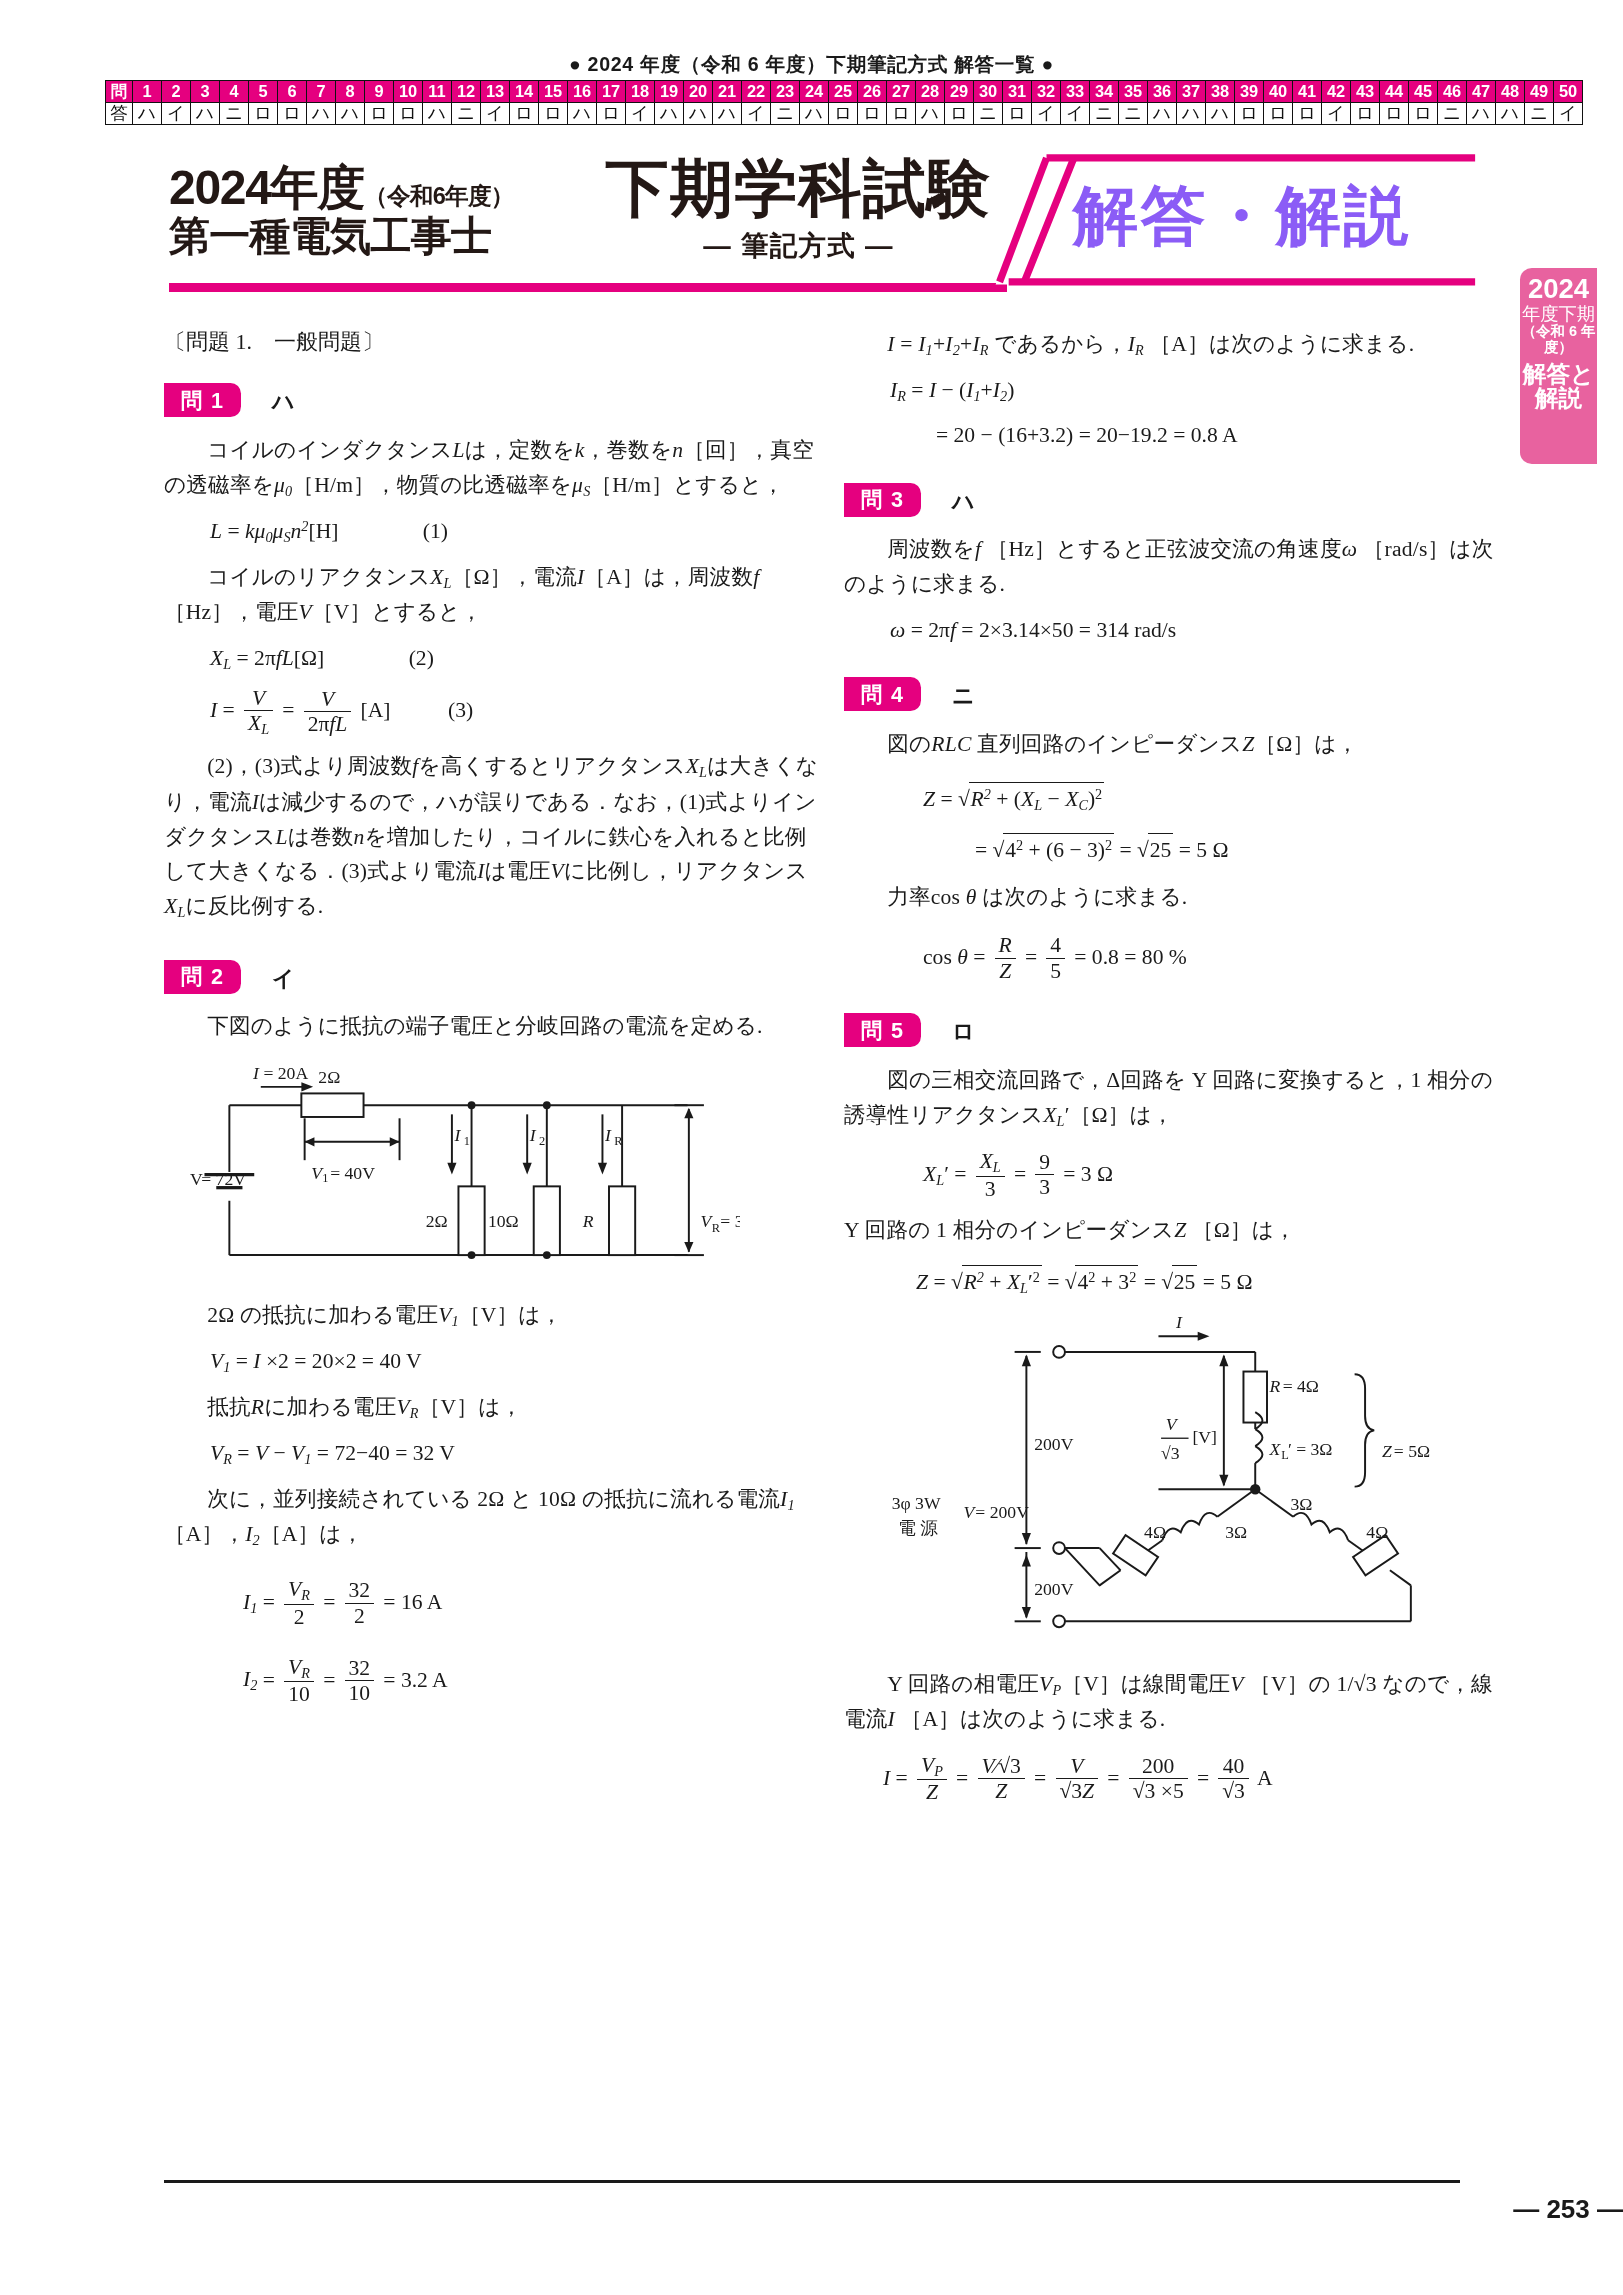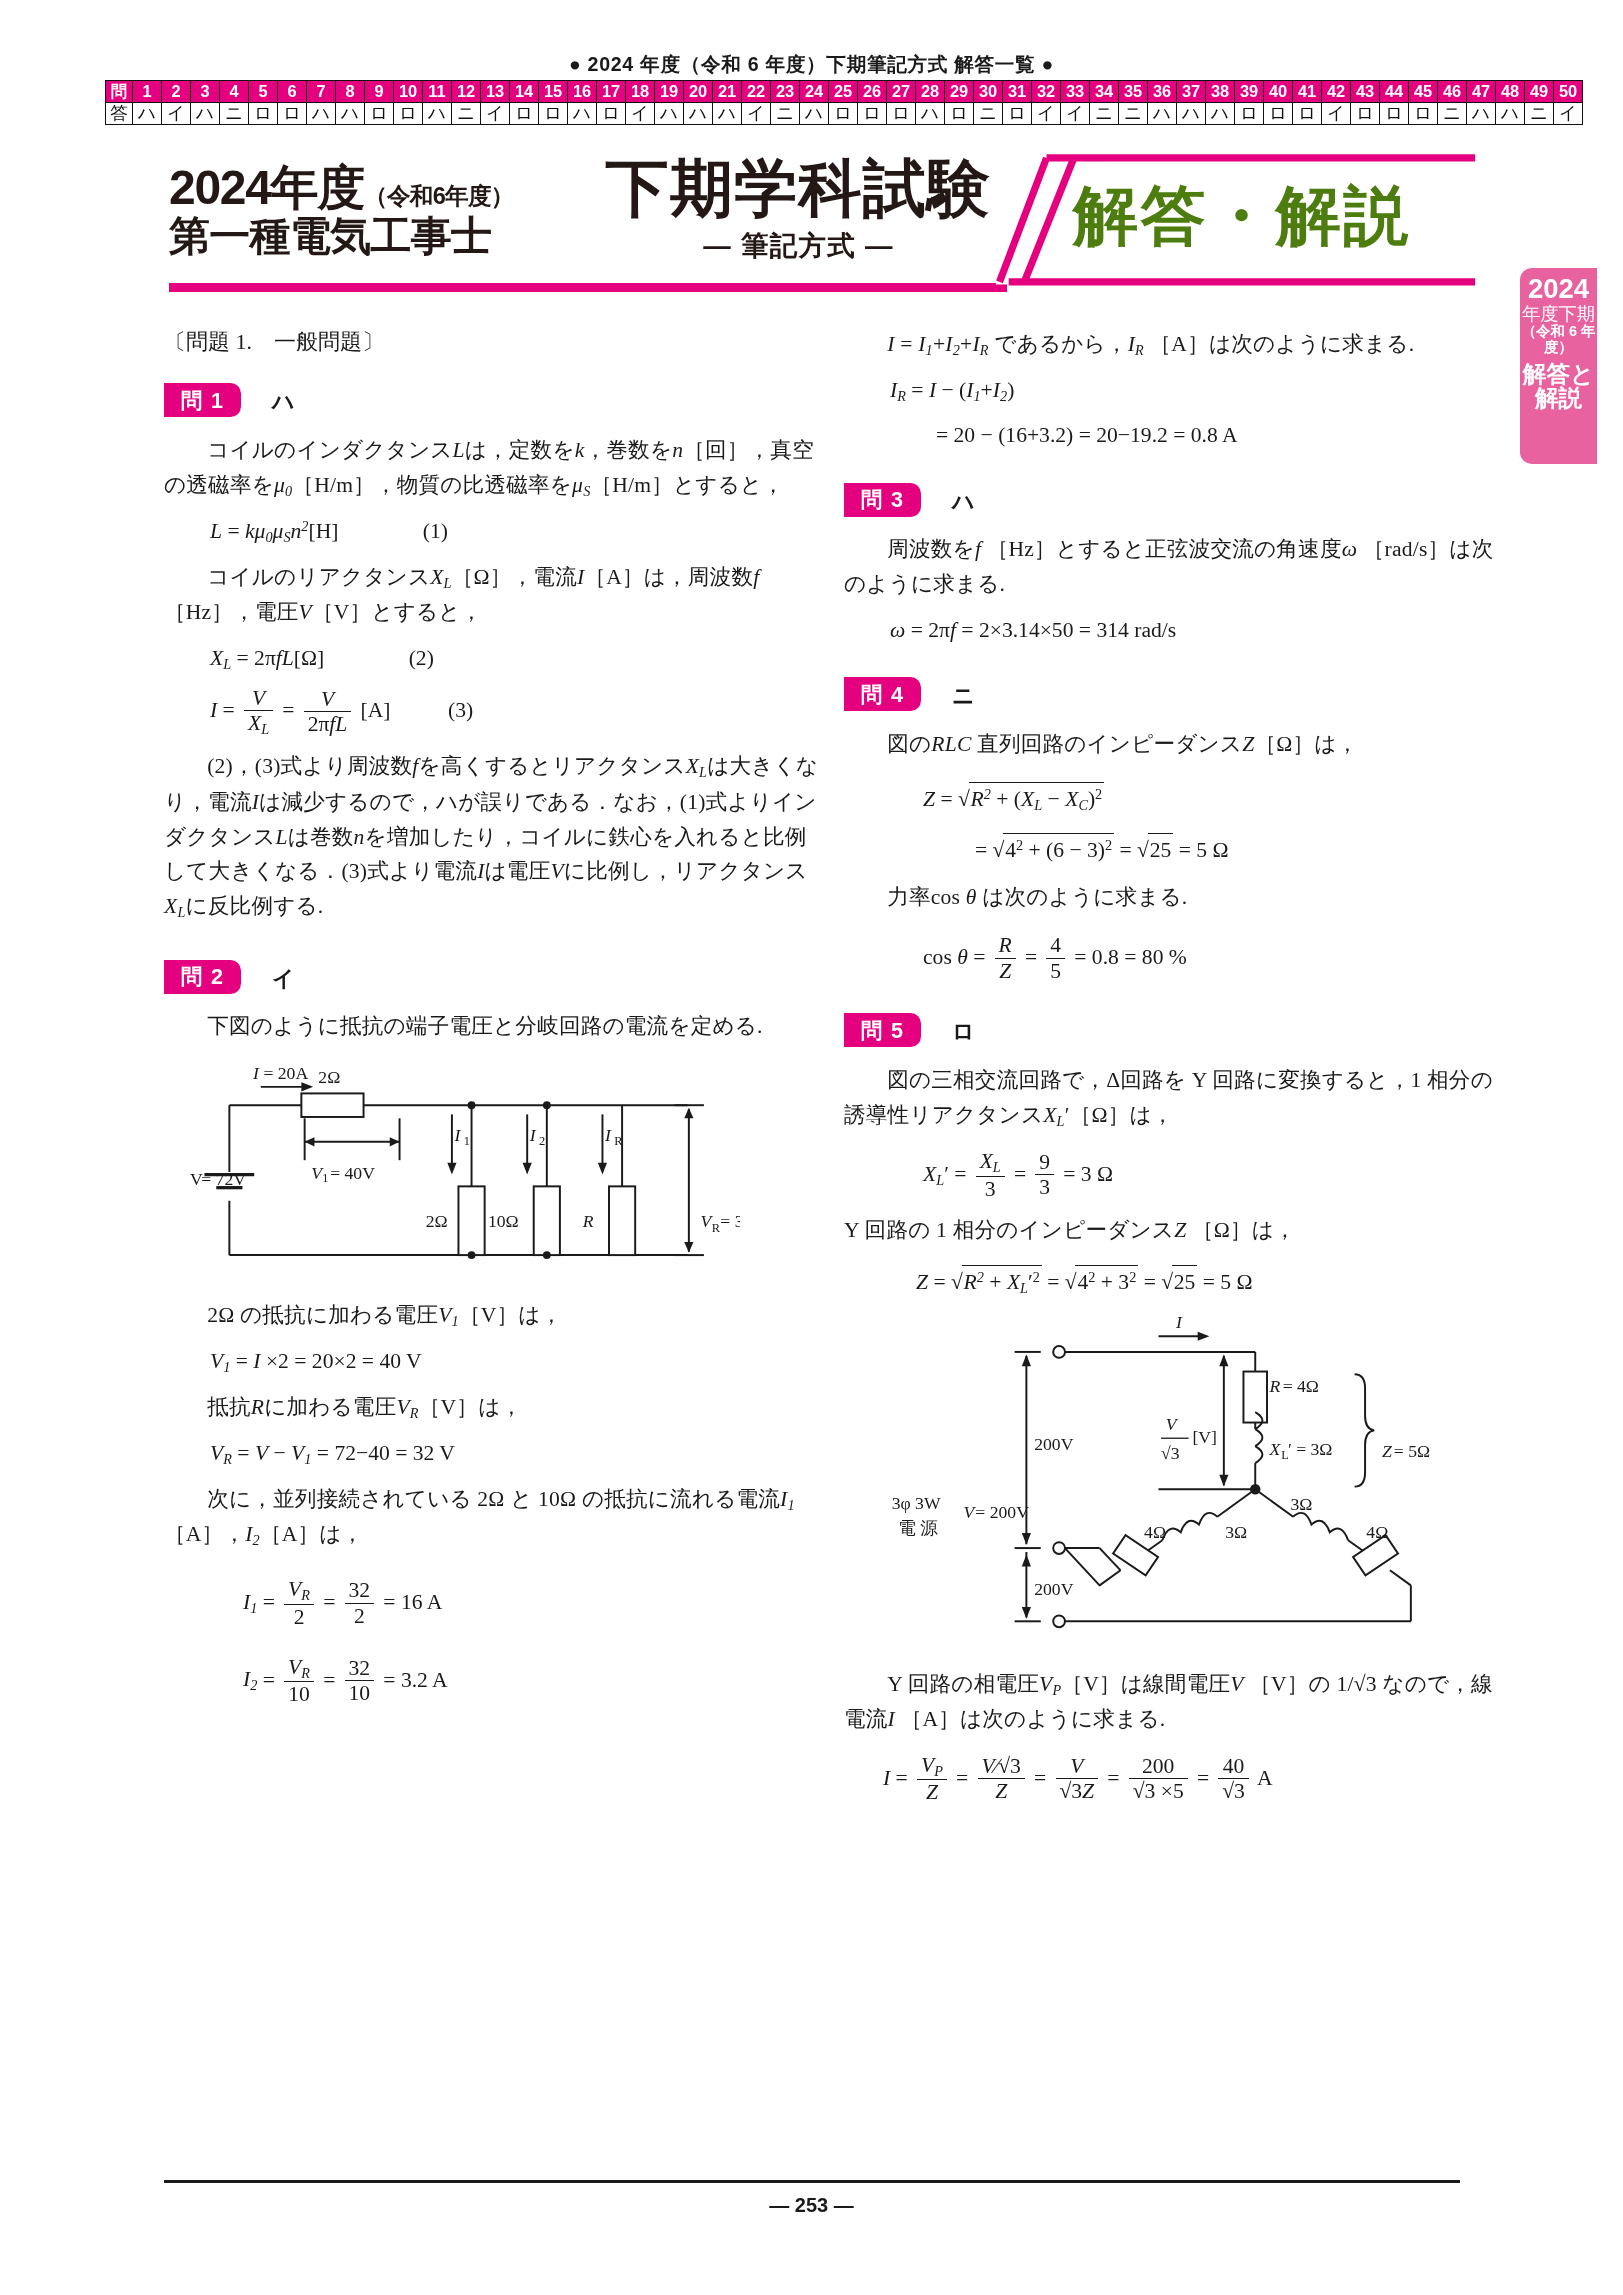--- a/index.html
+++ b/index.html
@@ -57,21 +57,21 @@
   .mh-sub{font-size:27.5px;font-weight:bold;margin-top:7.9px;letter-spacing:1.3px;}
   .mh-bar{
     position:absolute;left:169px;top:126px;width:838px;height:9.2px;background:#e5007f;
   }
   .mh-flag{
     position:absolute;left:995px;top:-2.6px;width:484px;height:137px;
   }
   .mh-flagtext{
     position:absolute;left:1073px;top:26px;
     font-family:"Liberation Sans","DejaVu Sans",sans-serif;
-    font-size:65px;font-weight:bold;color:#4d7c0f;letter-spacing:2.6px;line-height:1;
+    font-size:65px;font-weight:bold;color:#8b5cf6;letter-spacing:2.6px;line-height:1;
   }
 
   
   .sidetab{
     position:absolute;left:1520px;top:268px;width:77px;height:196px;
     background:#e8629f;border-radius:11.8px 0 0 11.8px;
     color:#fff;text-align:center;
     font-family:"Liberation Sans","DejaVu Sans",sans-serif;
   }
   .st-year{font-size:27.5px;font-weight:bold;margin-top:6.5px;line-height:1;}
@@ -111,22 +111,22 @@
   .sup{font-size:0.66em;vertical-align:0.50em;}
   .frac{display:inline-block;vertical-align:middle;text-align:center;margin:0 3.9px;}
   .frac .n{display:block;padding:0 3.9px;line-height:1.08;}
   .frac .d{display:block;border-top:1.3px solid #1a1a1a;padding:0 3.9px;line-height:1.15;}
   .sqrt{display:inline-block;white-space:nowrap;}
   .sqrt>.rad{font-size:1.0em;}
   .sqrt>.arg{display:inline-block;border-top:1.3px solid #1a1a1a;padding:0 2px;margin-left:-1.3px;}
 
   
   .pagenum{
-    position:absolute;left:0;top:2194px;width:1623px;text-align:center;
-    font-size:20px;font-weight:bold;
+    position:absolute;left:0;top:2194px;width:1623px;text-align:right;
+    font-size:26px;font-weight:bold;
     font-family:"Liberation Sans","DejaVu Sans",sans-serif;
   }
   .footrule{position:absolute;left:164px;top:2180px;width:1296px;height:3.3px;background:#1a1a1a;}
 
   svg{display:block;}
 </style>
 </head>
 <body>
 
 <div class="page">

